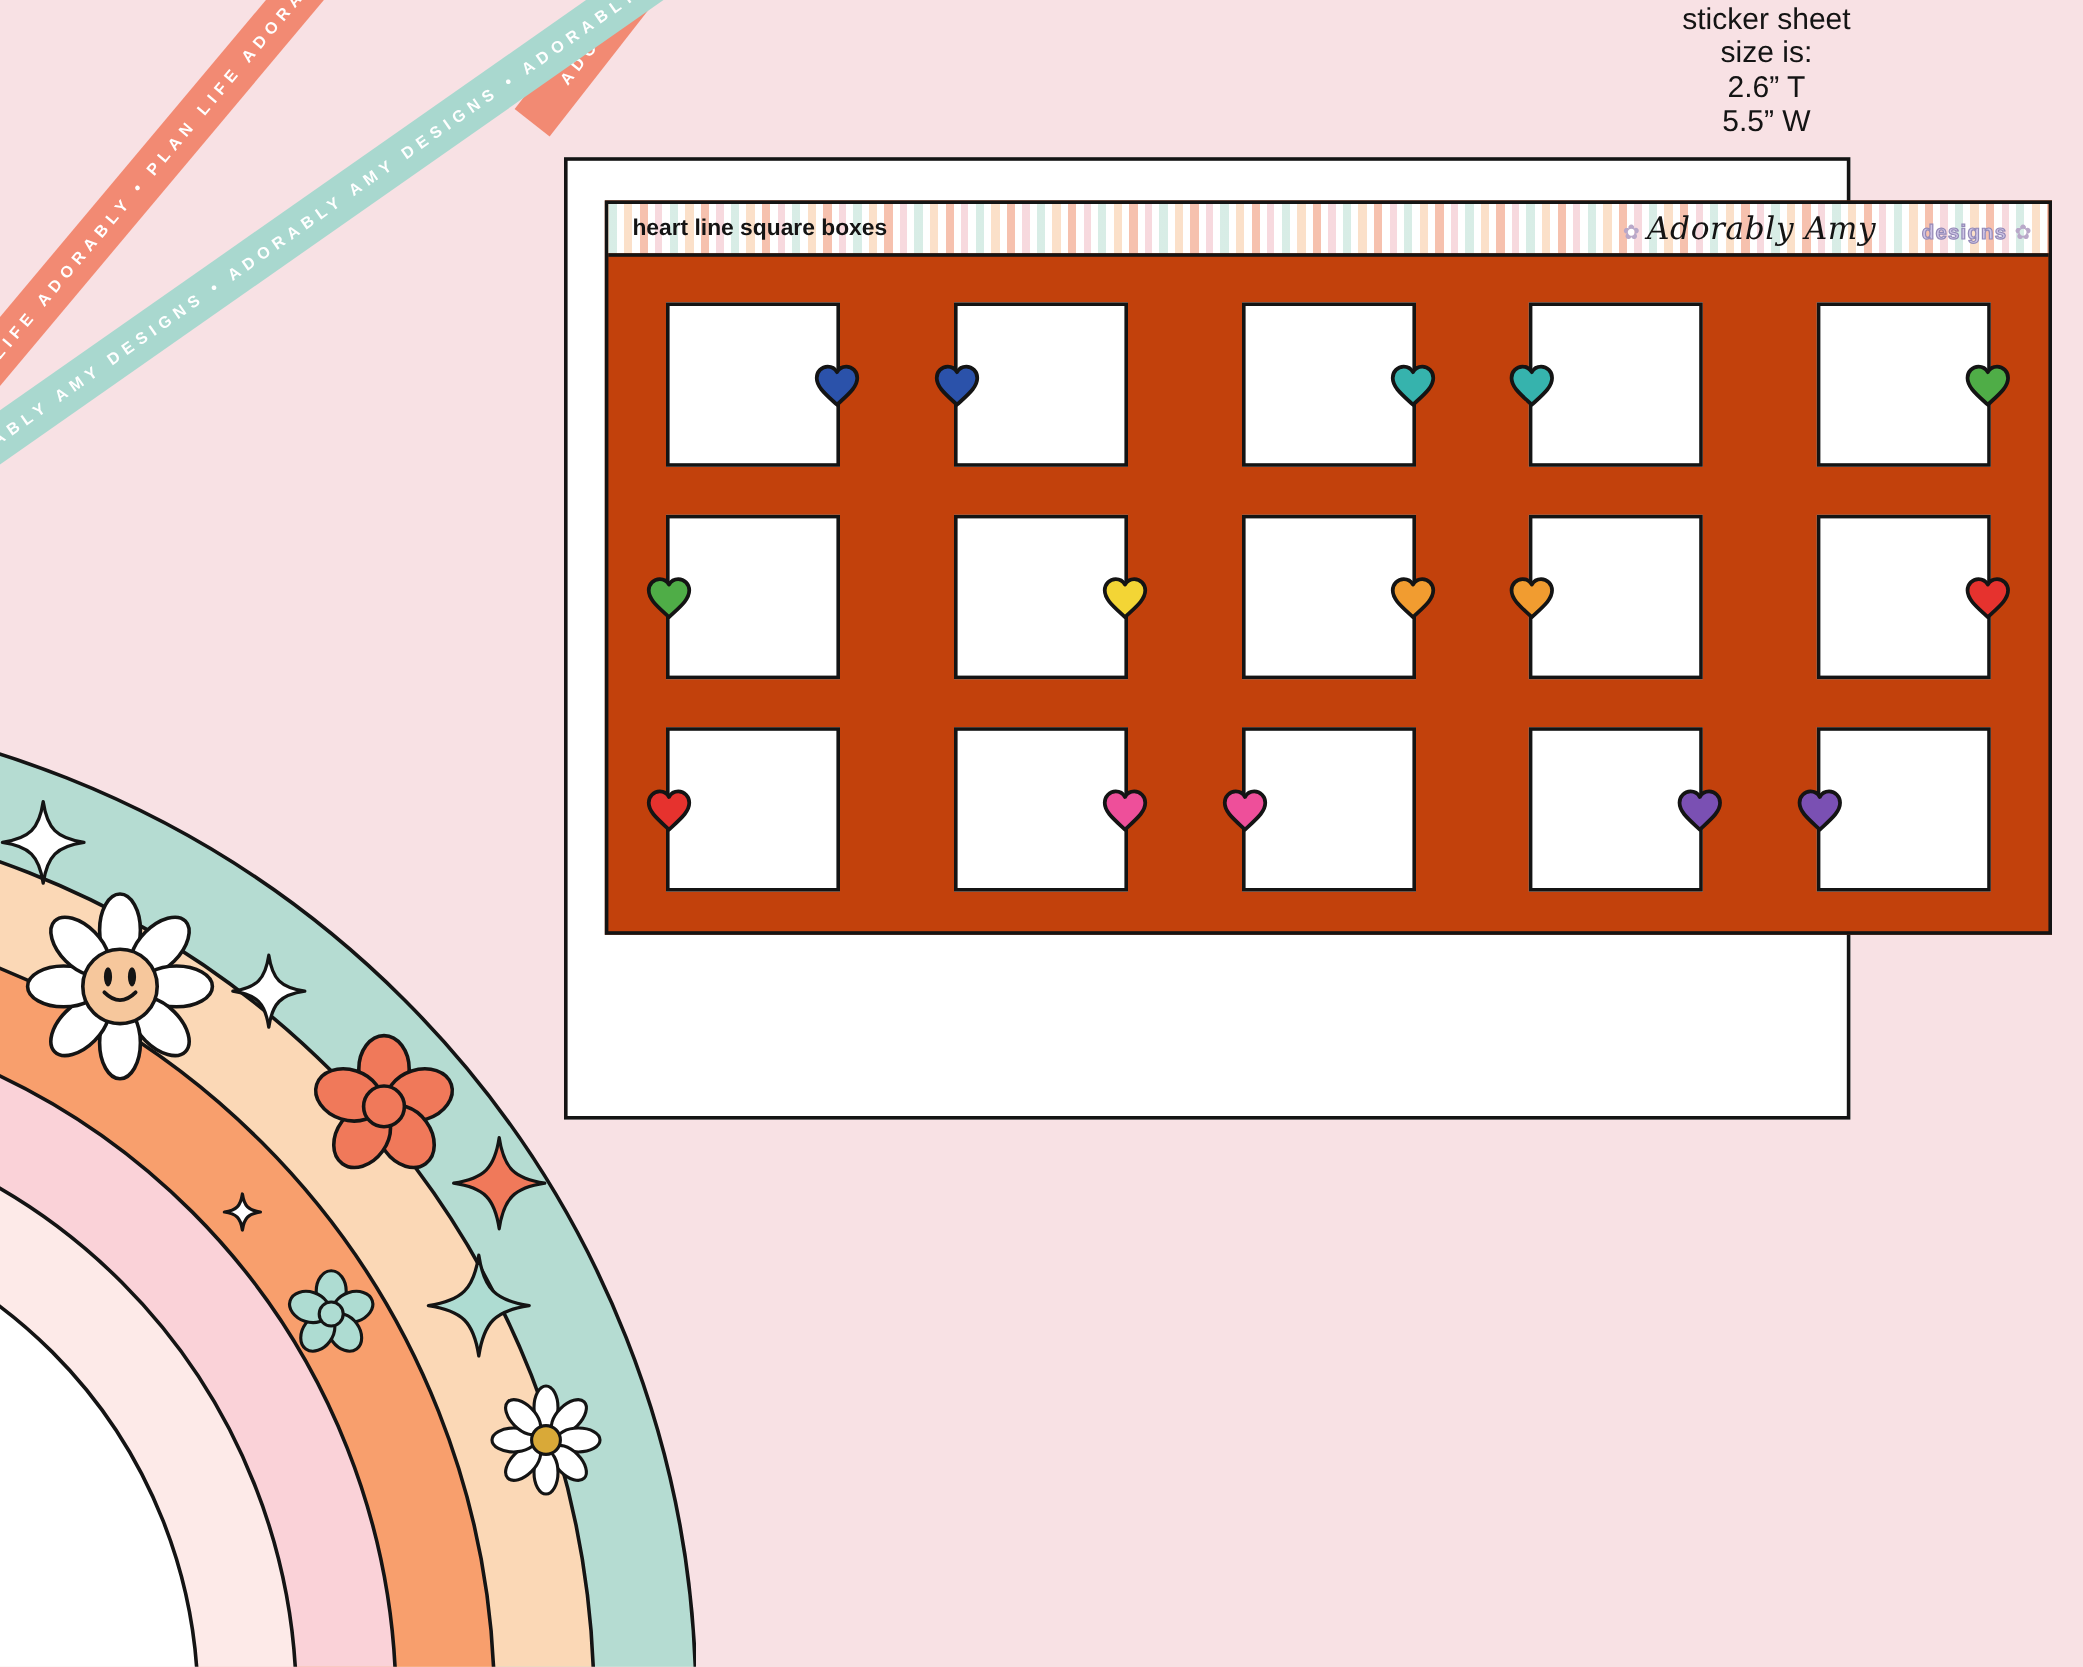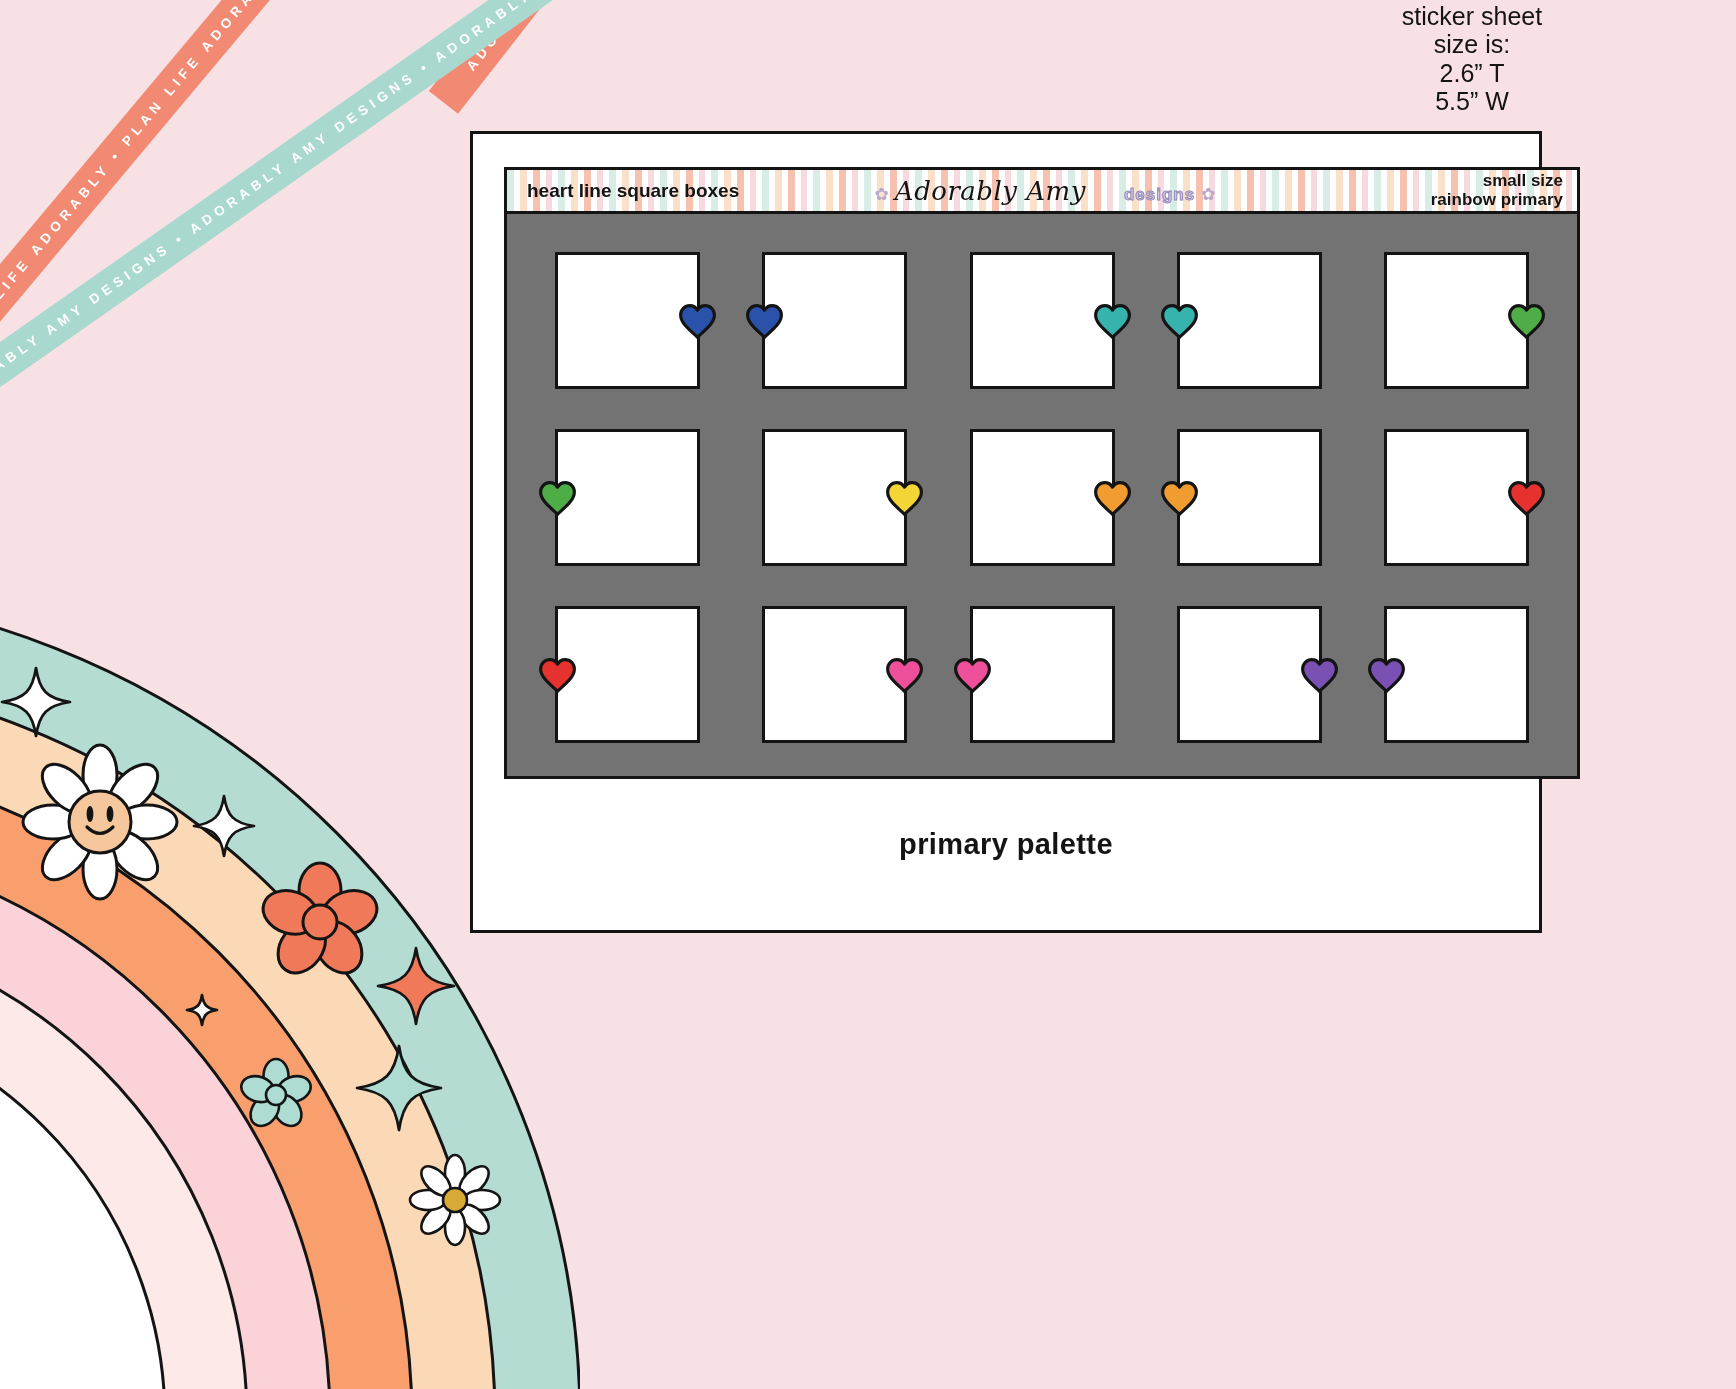--- a/index.html
+++ b/index.html
@@ -13,21 +13,21 @@
   .tape-teal{width:760px;left:-120px;top:164px;transform:rotate(-35deg);z-index:2;}
   .tape-frag{width:200px;left:405px;top:5px;transform:rotate(-52deg);z-index:1;}
 
   
   .size-note{position:absolute;left:1362px;top:2px;width:220px;text-align:center;
              font-size:25px;font-weight:normal;line-height:1.13;z-index:6;}
 
   
   .polaroid{position:absolute;left:470px;top:131px;width:1072px;height:802px;background:#fff;
             border:3px solid #141414;z-index:5;}
-  .sheet{position:absolute;left:31px;top:33px;width:1076px;height:612px;border:3px solid #141414;background:#737373;}
+  .sheet{position:absolute;left:31px;top:33px;width:1206px;height:612px;border:3px solid #141414;background:#c2410c;}
   .sheet-header{position:relative;height:44px;border-bottom:3px solid #141414;display:flex;align-items:center;
     padding:0 14px 0 20px;
     background:linear-gradient(rgba(255,255,255,.32),rgba(255,255,255,.32)),
       repeating-linear-gradient(90deg,#c6e4da 0 7px,#ffffff 7px 13px,#f9d2b0 13px 20px,#ffffff 20px 26px,
         #f2a488 26px 33px,#ffffff 33px 39px,#f3c7cf 39px 45px,#ffffff 45px 51px);}
   .hleft{flex:1;font-size:19px;font-weight:bold;}
   .hcenter{display:flex;align-items:baseline;gap:6px;}
   .logo-script{font-family:"DejaVu Serif",serif;font-style:italic;font-weight:normal;font-size:26px;letter-spacing:.5px;}
   .logo-sub{font-size:17px;font-weight:bold;color:#cfc5e6;-webkit-text-stroke:1px #948ab8;letter-spacing:1px;padding-left:32px;}
   .logo-flower{font-size:17px;color:#b9a8c9;}
@@ -68,24 +68,20 @@
 <div class="polaroid">
   <div class="sheet">
     <div class="sheet-header">
       <div class="hleft">heart line square boxes</div>
       <div class="hcenter">
         <span class="logo-flower">✿</span>
         <span class="logo-script">Adorably Amy</span>
         <span class="logo-sub">designs</span>
         <span class="logo-flower">✿</span>
       </div>
-      <div class="hright">
-        <div>small size</div>
-        <div>rainbow primary</div>
-      </div>
     </div>
     <div class="sheet-grid" id="sheet-grid">
         <div class="box-row">
           <div class="box">
             <svg viewBox="0 0 34 32" class="heart heart-right">
               <path d="M17 29.5 C9.5 22.5 3 17.5 3 11 C3 6.6 6.4 3.2 10.6 3.2 C13.2 3.2 15.7 4.7 17 7 C18.3 4.7 20.8 3.2 23.4 3.2 C27.6 3.2 31 6.6 31 11 C31 17.5 24.5 22.5 17 29.5 Z" fill="#2b52aa" stroke="#141414" stroke-width="2.6" stroke-linejoin="round"></path>
             </svg>
           </div>
           <div class="box">
             <svg viewBox="0 0 34 32" class="heart heart-left">
@@ -157,21 +153,20 @@
             </svg>
           </div>
           <div class="box">
             <svg viewBox="0 0 34 32" class="heart heart-left">
               <path d="M17 29.5 C9.5 22.5 3 17.5 3 11 C3 6.6 6.4 3.2 10.6 3.2 C13.2 3.2 15.7 4.7 17 7 C18.3 4.7 20.8 3.2 23.4 3.2 C27.6 3.2 31 6.6 31 11 C31 17.5 24.5 22.5 17 29.5 Z" fill="#7a50b3" stroke="#141414" stroke-width="2.6" stroke-linejoin="round"></path>
             </svg>
           </div>
         </div>
       </div>
   </div>
-  <div class="caption">primary palette</div>
 </div>
 
 <svg class="rainbow" viewBox="0 0 580 770">
   <defs>
     <path id="sparkle" d="M0 -1 C0.1 -0.33 0.33 -0.1 1 0 C0.33 0.1 0.1 0.33 0 1 C-0.1 0.33 -0.33 0.1 -1 0 C-0.33 -0.1 -0.1 -0.33 0 -1 Z"></path>
   </defs>
 
   <g>
     <circle cx="-250" cy="800" r="830" fill="#b5dcd2"></circle>
     <circle cx="-250" cy="800" r="745" fill="#fbd8b6"></circle>

